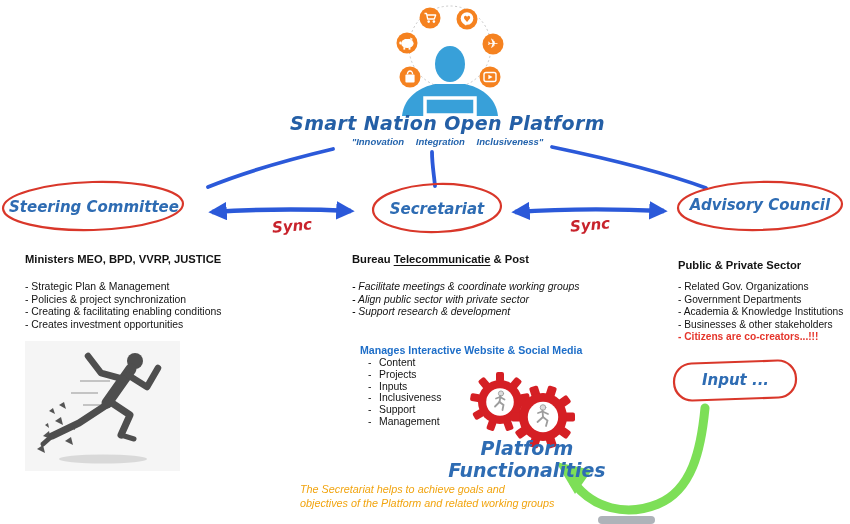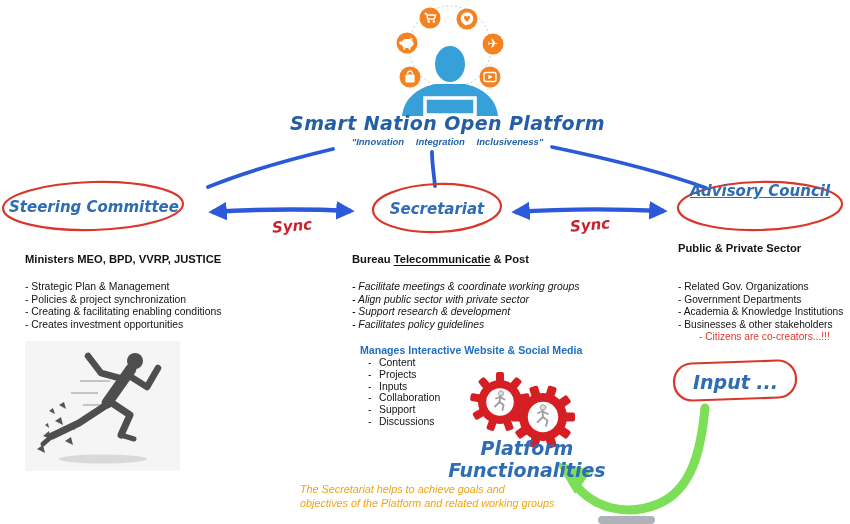--- a/index.html
+++ b/index.html
@@ -8,41 +8,41 @@
   .abs{position:absolute;}
   .overlay{position:absolute;left:0;top:0;pointer-events:none;}
   .hand{font-family:"DejaVu Sans",cursive;font-weight:bold;font-style:italic;}
   .title{left:290px;top:112px;width:315px;text-align:center;font-size:19px;
          color:#245fa6;letter-spacing:.4px;}
   .subtitle{left:290px;top:136px;width:315px;text-align:center;font-size:9.5px;
             font-weight:bold;font-style:italic;color:#2464ad;word-spacing:9px;}
   .node-label{text-align:center;font-size:15px;color:#2e6cb3;}
   .node-steering{left:8px;top:198px;width:172px;text-align:center;}
   .node-secretariat{left:378px;top:200px;width:118px;}
-  .node-advisory{left:682px;top:182px;width:156px;text-decoration:underline;}
+  .node-advisory{left:682px;top:196px;width:156px;}
   .sync{width:60px;text-align:center;font-size:15px;color:#c8232c;transform:rotate(-5deg);}
   .sync-left{left:262px;top:217px;}
   .sync-right{left:560px;top:216px;}
   .col-heading{font-size:11.2px;font-weight:bold;color:#131313;}
   .col-items{font-size:10.4px;color:#131313;line-height:12.55px;list-style:none;margin:0;padding:0;}
   .h-left{left:25px;top:253px;}
   .i-left{left:25px;top:281px;}
   .h-center{left:352px;top:253px;}
   .i-center{left:352px;top:281px;font-style:italic;}
-  .h-right{left:678px;top:242px;}
+  .h-right{left:678px;top:259px;}
   .i-right{left:678px;top:281px;font-size:10.2px;}
   .wavy{text-decoration-line:underline;text-decoration-style:wavy;
         text-decoration-color:#e53935;text-decoration-thickness:1px;text-underline-offset:2px;text-decoration:underline;}
-  .red-item{color:#e5352b;font-weight:normal;margin-left:21px;}
+  .red-item{color:#e5352b;font-weight:bold;}
   .social-heading{left:360px;top:344px;font-size:10.6px;font-weight:bold;color:#1e6ec8;}
   .social-items{left:368px;top:357px;font-size:10.4px;color:#131313;line-height:11.8px;}
   .social-items .row{display:flex;}
   .social-items .dash{width:11px;}
   .platform-label{left:412px;top:437px;width:230px;text-align:center;font-size:19px;color:#2e6cb3;}
-  .input-label{left:678px;top:371px;width:115px;text-align:center;font-size:19px;color:#2e6cb3;}
+  .input-label{left:678px;top:371px;width:115px;text-align:center;font-size:15px;color:#2e6cb3;}
   .footnote{left:300px;top:483px;width:300px;font-size:10.8px;font-weight:normal;
             font-style:italic;color:#f1a40f;line-height:13.5px;}
   .runner-box{left:25px;top:341px;width:155px;height:130px;background:#f5f5f5;}
   .bottom-bar{left:598px;top:516px;width:57px;height:8px;border-radius:4px;background:#aeb3b9;}
 </style>
 </head>
 <body>
 
 <div class="canvas">
 
@@ -133,47 +133,46 @@
     <li>- Creates investment opportunities</li>
   </ul>
 
   <div class="abs col-heading h-center">
     <span>Bureau </span><span class="wavy">Telecommunicatie</span><span> &amp; Post</span>
   </div>
   <ul class="abs col-items i-center">
     <li>- Facilitate meetings &amp; coordinate working groups</li>
     <li>- Align public sector with private sector</li>
     <li>- Support research &amp; development</li>
-    <li>- Facilitates policy guidelines</li>
   </ul>
   <div class="abs social-heading">Manages Interactive Website &amp; Social Media</div>
   <div class="abs social-items">
     <div class="row">
         <span class="dash">-</span>
         <span>Content</span>
       </div>
     <div class="row">
         <span class="dash">-</span>
         <span>Projects</span>
       </div>
     <div class="row">
         <span class="dash">-</span>
         <span>Inputs</span>
       </div>
     <div class="row">
         <span class="dash">-</span>
-        <span>Collaboration</span>
+        <span>Inclusiveness</span>
       </div>
     <div class="row">
         <span class="dash">-</span>
         <span>Support</span>
       </div>
     <div class="row">
         <span class="dash">-</span>
-        <span>Discussions</span>
+        <span>Management</span>
       </div>
   </div>
 
   <div class="abs col-heading h-right">Public &amp; Private Sector</div>
   <ul class="abs col-items i-right">
     <li>- Related Gov. Organizations</li>
     <li>- Government Departments</li>
     <li>- Academia &amp; Knowledge Institutions</li>
     <li>- Businesses &amp; other stakeholders</li>
     <li class="red-item">- Citizens are co-creators...!!!</li>

